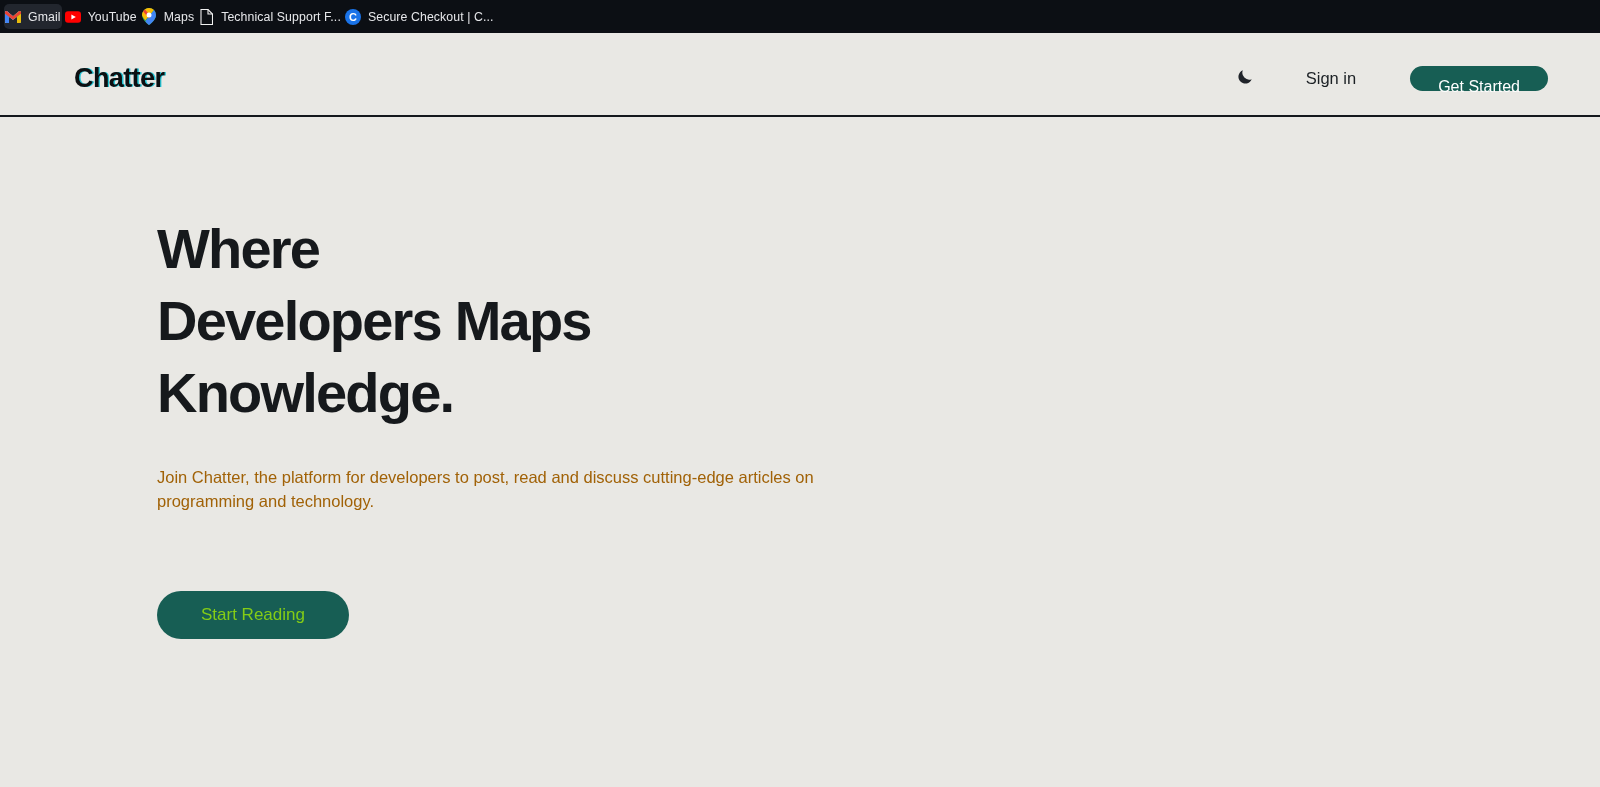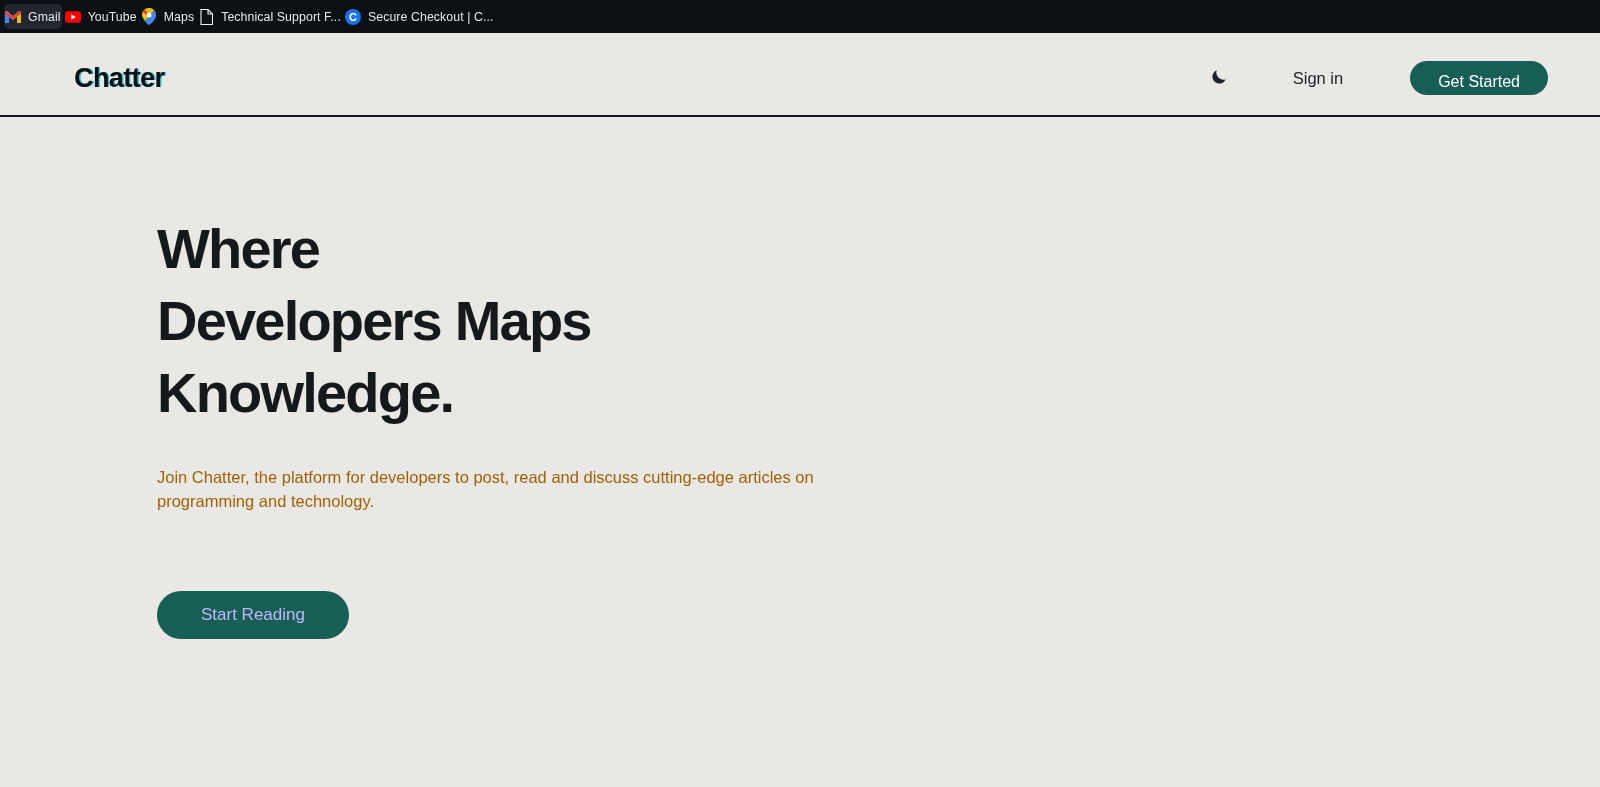--- a/index.html
+++ b/index.html
@@ -72,21 +72,21 @@
     font-weight:bold;
     color:#0d0f11;
     letter-spacing:-.6px;
     text-shadow:1.4px 0 0 rgba(0,190,210,.85);
     cursor:pointer;
   }
   .header-spacer { flex:1; }
   .header-right {
     display:flex;
     align-items:center;
-    gap:13px;
+    gap:0;
   }
   .theme-toggle {
     width:44px; height:44px;
     display:flex; align-items:center; justify-content:center;
     cursor:pointer;
     background:none; border:none;
     margin-right:18px;
   }
   .sign-in {
     font-size:16.5px;
@@ -97,21 +97,21 @@
     margin-right:34px;
   }
   .btn-get-started {
     background:#175e54;
     color:#ffffff;
     font-size:16px;
     font-family:"Liberation Sans", sans-serif;
     border:none;
     border-radius:26px;
     padding:0 28px;
-    height:34px;
+    height:25px;
     line-height:42px;
     cursor:pointer;
     white-space:nowrap;
   }
 
   
   .hero {
     flex:1;
     padding:96px 0 0 157px;
   }
@@ -126,21 +126,21 @@
   .hero-sub {
     margin-top:36px;
     font-size:16.5px;
     line-height:24px;
     color:#a16207;
     max-width:666px;
   }
   .btn-start-reading {
     margin-top:78px;
     background:#175e54;
-    color:#c4b5fd;
+    color:#84cc16;
     font-size:17px;
     font-family:"Liberation Sans", sans-serif;
     border:none;
     border-radius:30px;
     height:48px;
     padding:0 44px;
     cursor:pointer;
     white-space:nowrap;
   }
 

